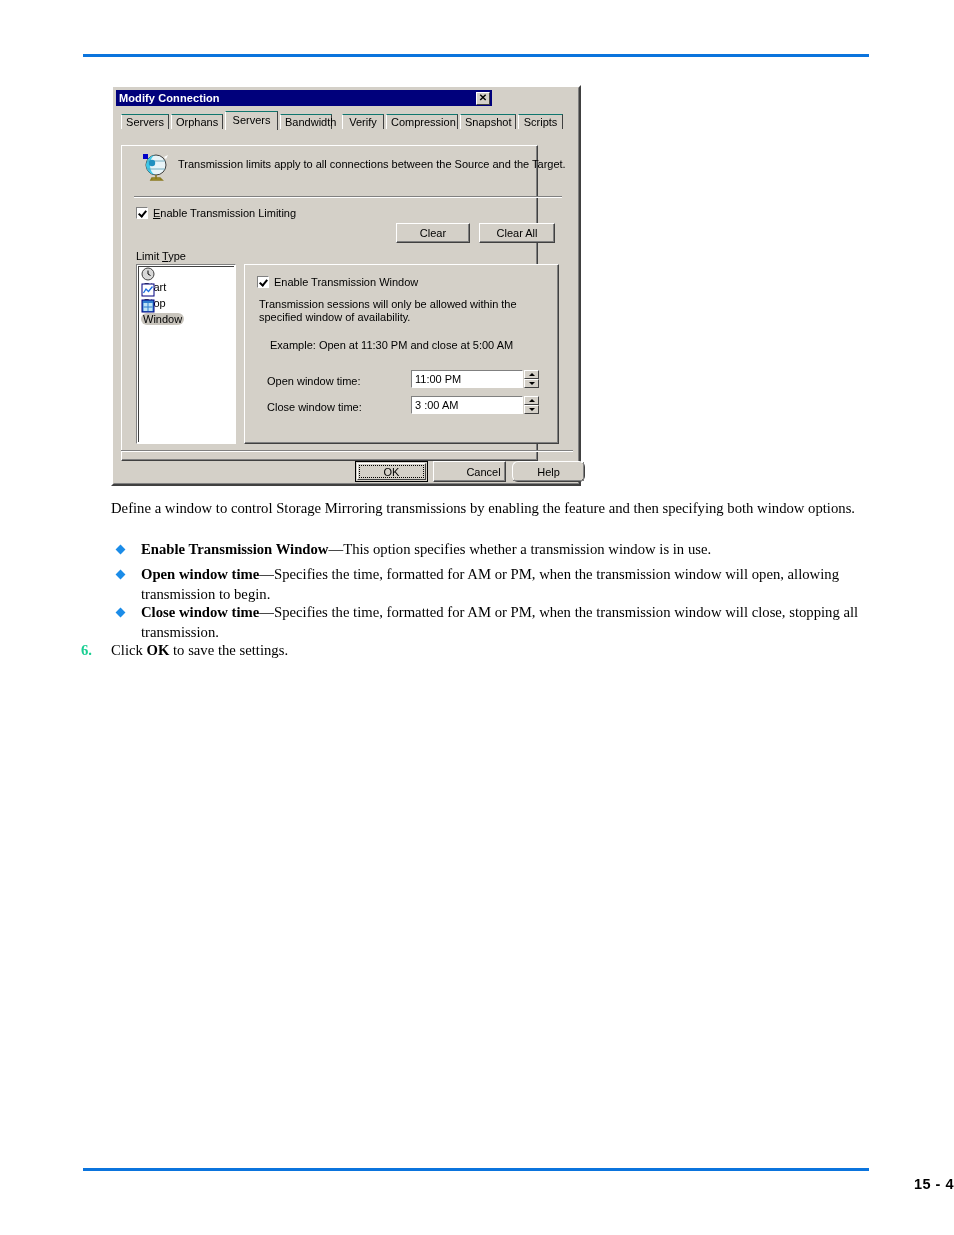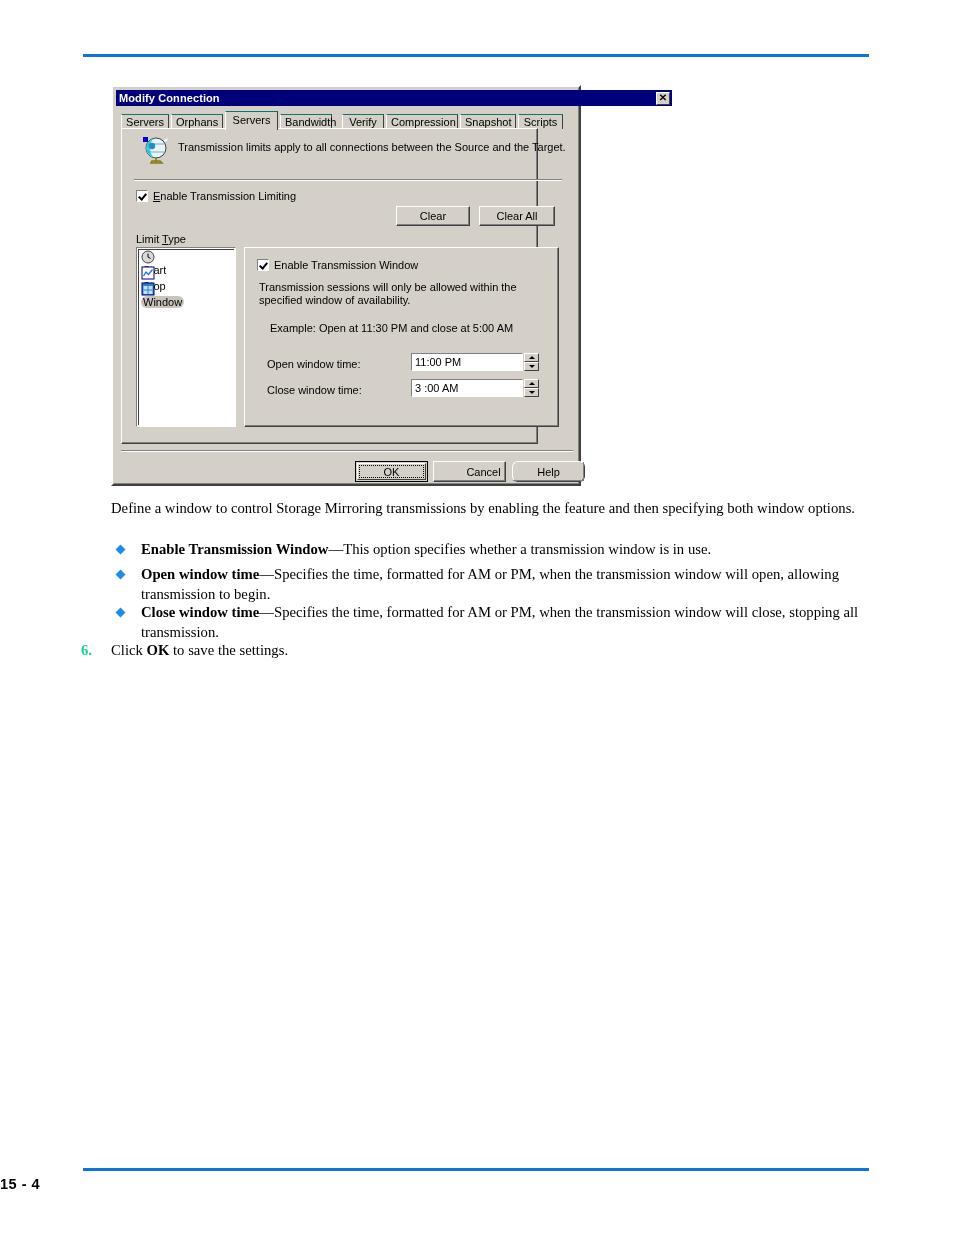--- a/index.html
+++ b/index.html
@@ -25,21 +25,21 @@
     background: #0b74dd;
   }
   #header-rule { top: 54px; }
   #footer-rule { top: 1168px; }
 
   .page-number {
     position: absolute;
     top: 1176px;
     left: 0;
     width: 954px;
-    text-align: left;
+    text-align: right;
     font-size: 14.5px;
     font-weight: bold;
     letter-spacing: 0.5px;
     color: #000;
   }
 
   
   .dialog {
     position: absolute;
     left: 111px;
@@ -60,21 +60,21 @@
     border-top: 1px solid #d4d0c8;
     border-left: 1px solid #d4d0c8;
     border-right: 1px solid #808080;
     border-bottom: 1px solid #808080;
     pointer-events: none;
   }
 
   .titlebar {
     position: absolute;
     left: 3px; top: 3px;
-    width: 556px;
+    width: 376px;
     height: 16px;
     background: #00007b;
     display: flex;
     align-items: center;
     gap: 48px;
   }
   .titlebar-text {
     color: #ffffff;
     font-size: 11px;
     font-weight: bold;
@@ -134,21 +134,21 @@
     line-height: 16px;
     z-index: 5;
     border-bottom: none;
     background: #d4d0c8;
   }
 
   
   .tab-page {
     position: absolute;
     left: 8px;
-    top: 41px;
+    top: 58px;
     width: 417px;
     height: 316px;
     background: #d4d0c8;
     border-top: 1px solid #ffffff;
     border-left: 1px solid #ffffff;
     border-right: 1px solid #404040;
     border-bottom: 1px solid #404040;
     box-sizing: border-box;
   }
   .tab-page-inner {

